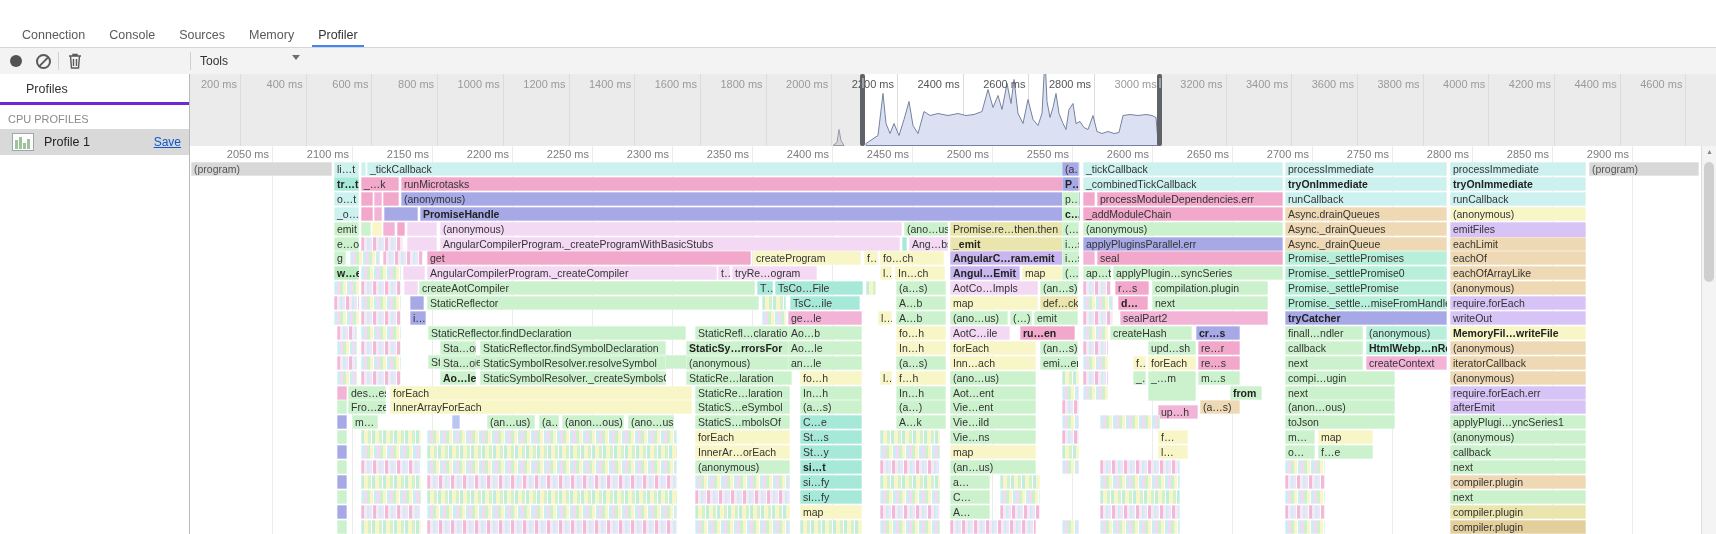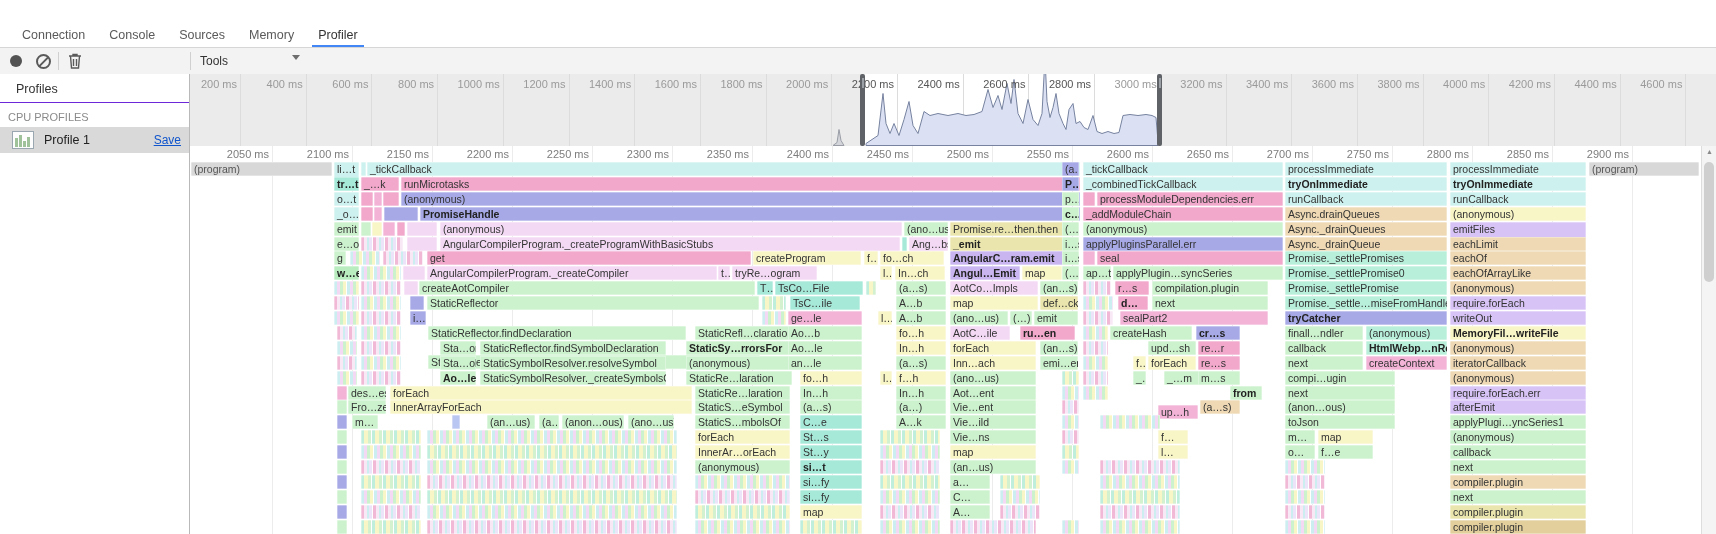--- a/index.html
+++ b/index.html
@@ -21,21 +21,21 @@
   #toolbar{position:absolute;left:0;top:48px;width:1716px;height:26px;background:#f3f3f3;border-bottom:1px solid #ccc;}
   #rec-btn{position:absolute;left:10px;top:7px;width:12px;height:12px;border-radius:50%;background:#535353;}
   #clear-btn{position:absolute;left:36px;top:6px;width:11px;height:11px;border:2px solid #5a5a5a;border-radius:50%;}
   #clear-btn:after{content:"";position:absolute;left:-1px;top:4.5px;width:13px;height:2px;background:#5a5a5a;transform:rotate(-45deg);}
   .tsep{position:absolute;top:4px;width:1px;height:18px;background:#d0d0d0;}
   #trash-btn{position:absolute;left:68px;top:5px;width:14px;height:16px;}
   #chart-select{position:absolute;left:200px;top:4px;width:110px;height:18px;font-size:12px;color:#333;line-height:18px;}
   #chart-caret{position:absolute;left:292px;top:7px;width:0;height:0;border-left:4px solid transparent;border-right:4px solid transparent;border-top:5px solid #6e6e6e;}
   
   #sidebar{position:absolute;left:0;top:74px;width:190px;height:460px;background:#fff;border-right:1px solid #b9b9b9;box-sizing:border-box;}
-  #sb-header{padding:8px 0 6px 16px;font-size:12.5px;color:#333;border-bottom:1px solid #6d28d9;}
+  #sb-header{padding:8px 0 6px 26px;font-size:12.5px;color:#333;border-bottom:3px solid #6d28d9;}
   #sb-section{padding:8px 0 4px 8px;font-size:11px;color:#8a8a8a;}
   #profile-row{position:relative;height:26px;background:#d9d9d9;display:flex;align-items:center;}
   #profile-icon{margin-left:12px;width:20px;height:16px;border:1px solid #9aa7b0;background:#fdfdfd;position:relative;}
   #profile-icon i{position:absolute;bottom:1px;width:3px;background:#9fc29b;}
   #profile-name{margin-left:10px;font-size:12.5px;color:#222;}
   #save-link{position:absolute;right:8px;font-size:12px;color:#1155cc;text-decoration:underline;}
   
   #overview{position:absolute;left:190px;top:74px;width:1526px;height:72px;background:#ebebeb;border-bottom:1px solid #c8c8c8;overflow:hidden;}
   #ov-selection{position:absolute;top:0;height:72px;background:#fff;}
   .ov-grid{position:absolute;top:0;width:1px;height:72px;background:#dcdcdc;}
@@ -386,21 +386,21 @@
         <div class="blk bold" style="background: rgb(204, 242, 205); left: 250px; width: 36px; top: 224.6px; height: 14px;">Ao…le</div>
         <div class="blk" style="background: rgb(204, 242, 205); left: 290px; width: 186px; top: 224.6px; height: 14px;">StaticSymbolResolver._createSymbolsOf</div>
         <div class="blk" style="background: rgb(204, 242, 205); left: 496px; width: 106px; top: 224.6px; height: 14px;">StaticRe…laration</div>
         <div class="blk" style="background: rgb(248, 245, 198); left: 610px; width: 62px; top: 224.6px; height: 14px;">fo…h</div>
         <div class="blk" style="background: rgb(248, 245, 198); left: 690px; width: 12px; top: 224.6px; height: 14px;">l…</div>
         <div class="blk" style="background: rgb(248, 245, 198); left: 706px; width: 50px; top: 224.6px; height: 14px;">f…h</div>
         <div class="blk" style="background: rgb(204, 242, 205); left: 760px; width: 86px; top: 224.6px; height: 14px;">(ano…us)</div>
         <div class="blk c-st3" style="left: 872px; width: 17px; top: 224.6px; height: 14px;"></div>
         <div class="blk c-st2" style="left: 893px; width: 25px; top: 224.6px; height: 14px;"></div>
         <div class="blk" style="background: rgb(204, 242, 205); left: 943px; width: 13px; top: 224.6px; height: 14px;">_…</div>
-        <div class="blk" style="background: rgb(204, 242, 205); left: 958px; width: 48px; top: 224.6px; height: 14px; margin-left: 16px;">_…m</div>
+        <div class="blk" style="background: rgb(204, 242, 205); left: 958px; width: 48px; top: 224.6px; height: 30px;">_…m</div>
         <div class="blk" style="background: rgb(204, 242, 205); left: 1008px; width: 42px; top: 224.6px; height: 14px;">m…s</div>
         <div class="blk" style="background: rgb(204, 242, 205); left: 1095px; width: 110px; top: 224.6px; height: 14px;">compi…ugin</div>
         <div class="blk" style="background: rgb(238, 217, 180); left: 1260px; width: 136px; top: 224.6px; height: 14px;">(anonymous)</div>
         <div class="blk" style="background: rgb(242, 179, 215); left: 147px; width: 10px; top: 239.5px; height: 14px;"></div>
         <div class="blk" style="background: rgb(204, 242, 205); left: 158px; width: 38px; top: 239.5px; height: 14px;">des…es</div>
         <div class="blk" style="background: rgb(248, 245, 198); left: 200px; width: 302px; top: 239.5px; height: 14px;">forEach</div>
         <div class="blk" style="background: rgb(204, 242, 205); left: 505px; width: 95px; top: 239.5px; height: 14px;">StaticRe…laration</div>
         <div class="blk" style="background: rgb(204, 242, 205); left: 610px; width: 62px; top: 239.5px; height: 14px;">In…h</div>
         <div class="blk" style="background: rgb(204, 242, 205); left: 706px; width: 50px; top: 239.5px; height: 14px;">In…h</div>
         <div class="blk" style="background: rgb(204, 242, 205); left: 760px; width: 86px; top: 239.5px; height: 14px;">Aot…ent</div>

